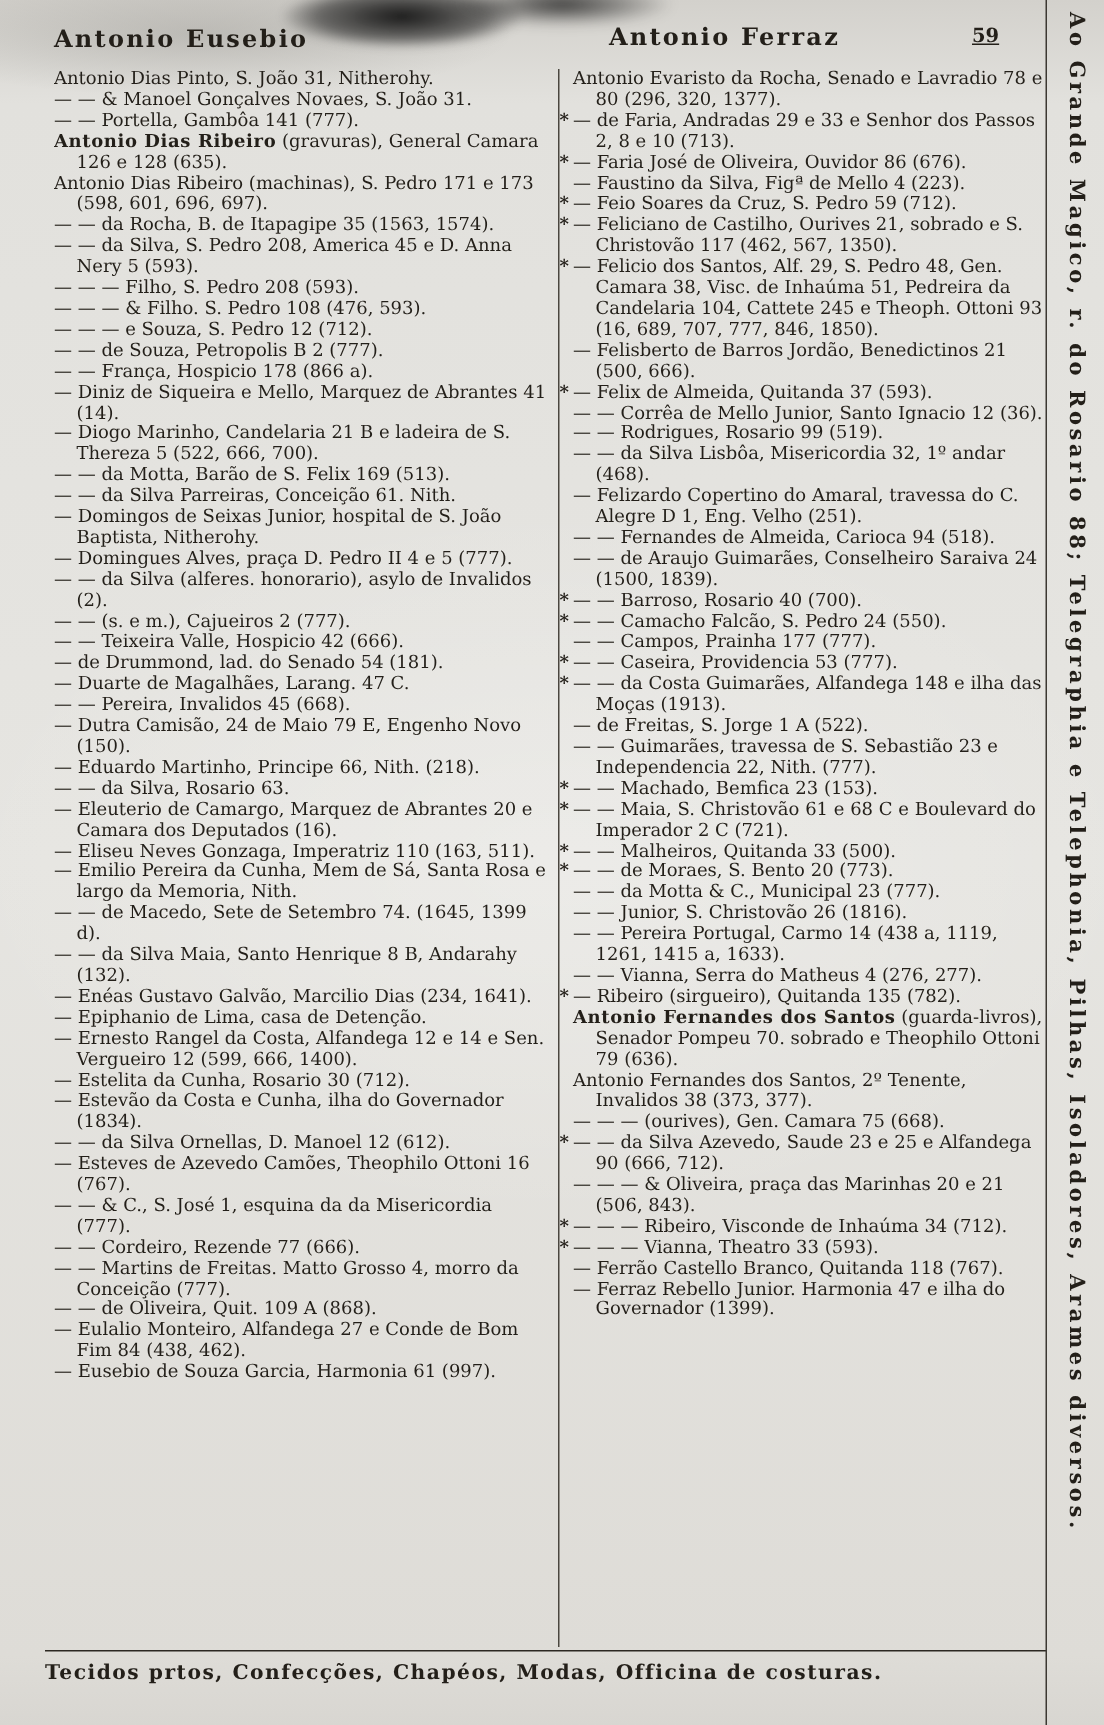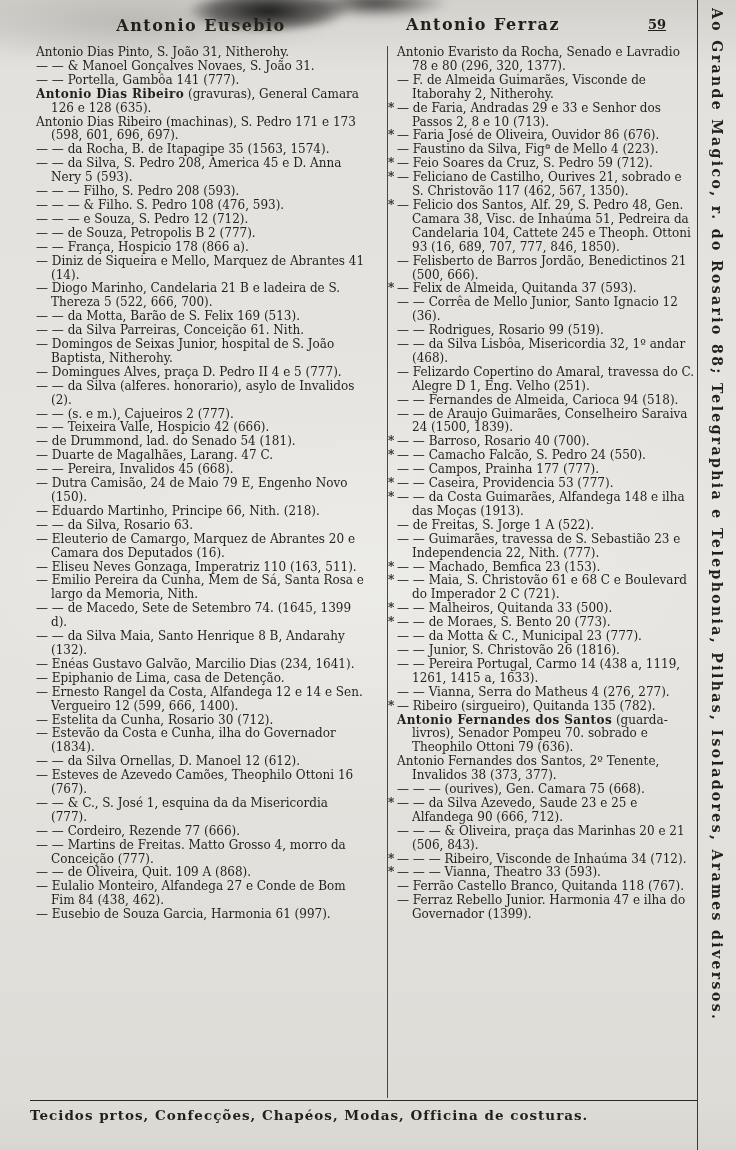--- a/index.html
+++ b/index.html
@@ -16,29 +16,29 @@
     overflow:hidden;
   }
   
   .smudge1 { position:absolute; left:188px; top:-10px; width:160px; height:42px;
     background:radial-gradient(ellipse at center, rgba(15,15,15,.95), rgba(30,30,30,.55) 50%, transparent 72%);
     filter:blur(3px); border-radius:50%; }
   .smudge2 { position:absolute; left:300px; top:-12px; width:150px; height:30px;
     background:radial-gradient(ellipse at center, rgba(20,20,20,.8), transparent 70%);
     filter:blur(4px); border-radius:50%; }
 
-  .header-left { position:absolute; top:16px; left:36px; width:330px; text-align:center;
+  .header-left { position:absolute; top:16px; left:36px; width:330px; 
     font-weight:bold; font-size:16px; letter-spacing:1.5px; }
   .header-right { position:absolute; top:15px; left:358px; width:250px; text-align:center;
     font-weight:bold; font-size:16px; letter-spacing:1.5px; }
   .page-num { position:absolute; top:17px; left:648px; font-size:13px; font-weight:bold;text-decoration:underline; }
 
   .columns { position:absolute; top:46px; left:36px; width:660px; height:1052px;
     display:flex; overflow:hidden; }
-  .col-left { width:331px; padding-right:20px; border-right:1px solid #4a463f; overflow:hidden; }
+  .col-left { width:331px; padding-right:5px; border-right:1px solid #4a463f; overflow:hidden; }
   .col-right { flex:1; padding-left:9px; overflow:hidden; }
 
   .entry { position:relative; padding-left:15px; text-indent:-15px;
     font-size:12px; line-height:13.9px; text-align:left; }
   .entry .star { position:absolute; left:-9px; top:0; text-indent:0; font-weight:bold; }
   .entry .bold-name { font-weight:bold; letter-spacing:.4px;margin-top:16px; }
 
   .footer { position:absolute; top:1100px; left:30px; width:668px;
     border-top:1.5px solid #2c2822; padding-top:6px; text-align:left;
     font-weight:bold; font-size:13.5px; letter-spacing:1px; }
@@ -149,21 +149,20 @@
 
   <div class="entry"><span class="entry-text">— — de Oliveira, Quit. 109 A (868).</span></div>
 
   <div class="entry"><span class="entry-text">— Eulalio Monteiro, Alfandega 27 e Conde de Bom Fim 84 (438, 462).</span></div>
 
   <div class="entry"><span class="entry-text">— Eusebio de Souza Garcia, Harmonia 61 (997).</span></div>
 </div>
     <div class="col-right">
   <div class="entry"><span class="entry-text">Antonio Evaristo da Rocha, Senado e Lavradio 78 e 80 (296, 320, 1377).</span></div>
 
-  <div class="entry"><span class="entry-text">— F. de Almeida Guimarães, Visconde de Itaborahy 2, Nitherohy.</span></div>
 
   <div class="entry"><span class="star">*</span><span class="entry-text">— de Faria, Andradas 29 e 33 e Senhor dos Passos 2, 8 e 10 (713).</span></div>
 
   <div class="entry"><span class="star">*</span><span class="entry-text">— Faria José de Oliveira, Ouvidor 86 (676).</span></div>
 
   <div class="entry"><span class="entry-text">— Faustino da Silva, Figª de Mello 4 (223).</span></div>
 
   <div class="entry"><span class="star">*</span><span class="entry-text">— Feio Soares da Cruz, S. Pedro 59 (712).</span></div>
 
   <div class="entry"><span class="star">*</span><span class="entry-text">— Feliciano de Castilho, Ourives 21, sobrado e S. Christovão 117 (462, 567, 1350).</span></div>

